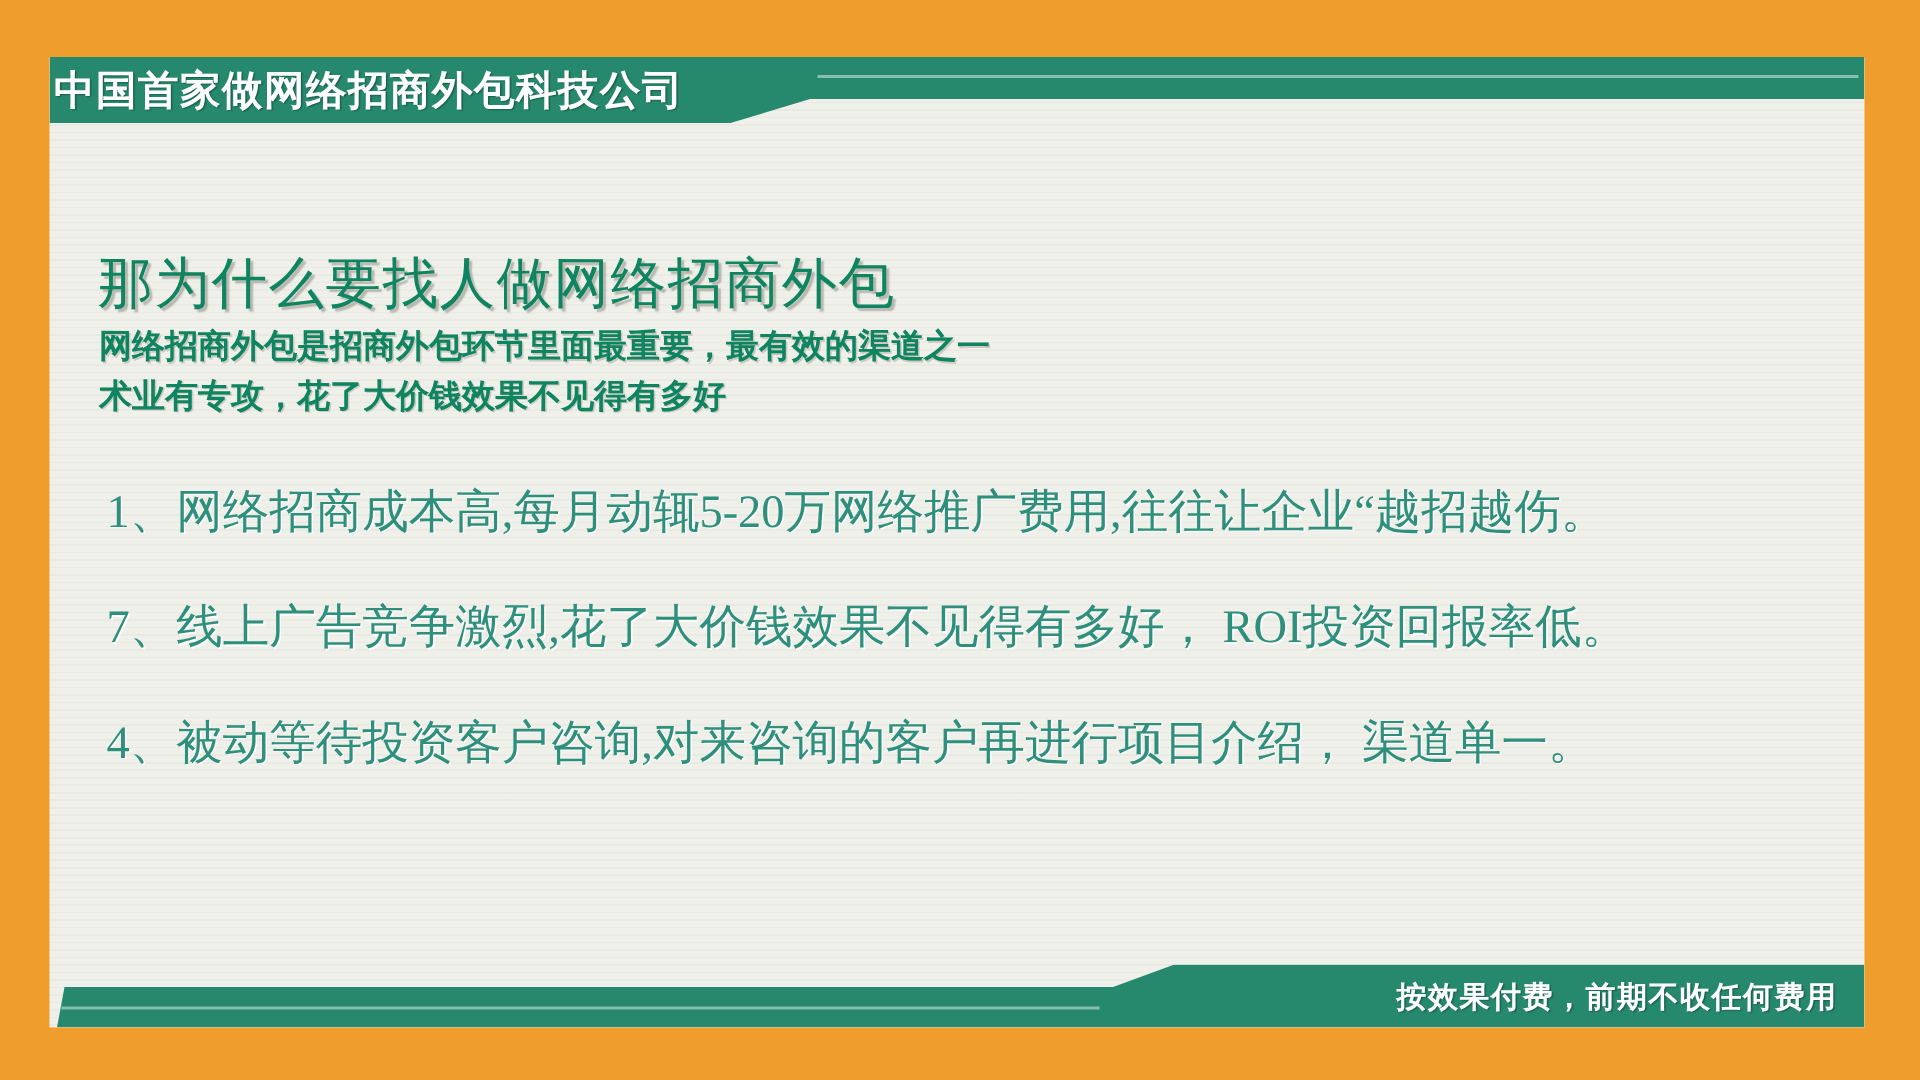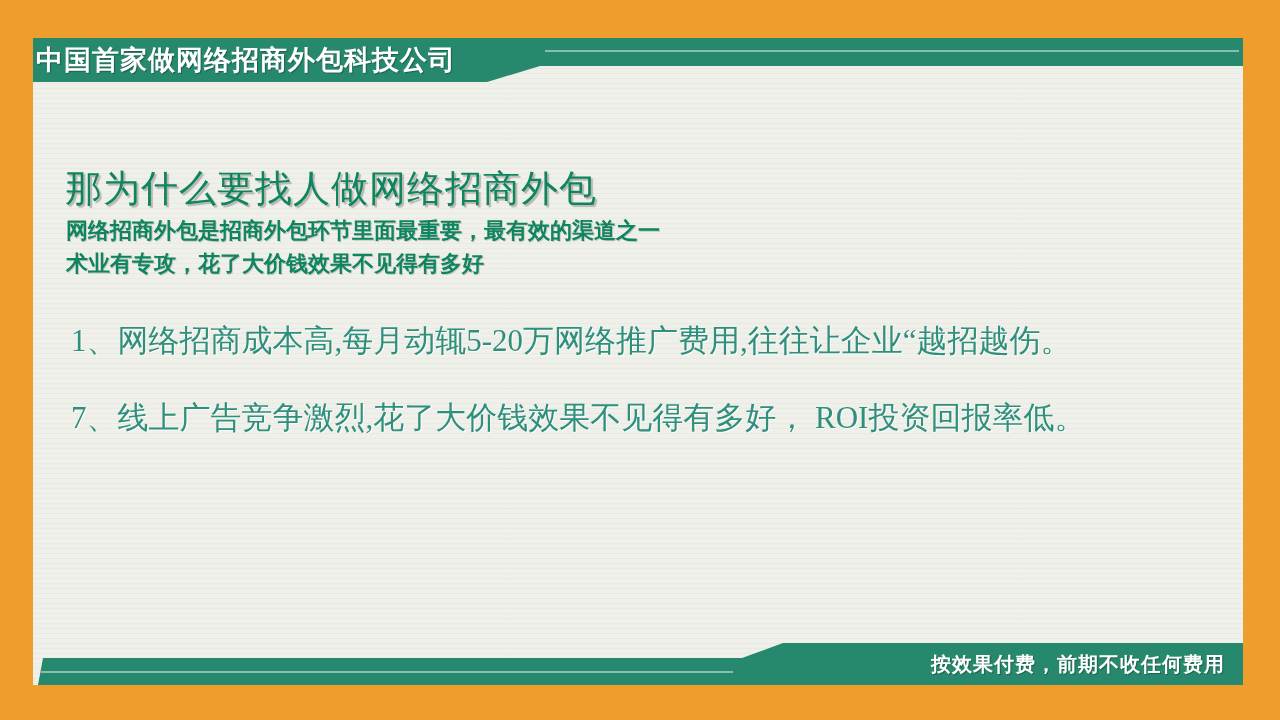--- a/index.html
+++ b/index.html
@@ -104,20 +104,21 @@
   <div class="slide-title">那为什么要找人做网络招商外包</div>
 
   <div class="slide-subtitle">
     <div>网络招商外包是招商外包环节里面最重要，最有效的渠道之一</div>
     <div>术业有专攻，花了大价钱效果不见得有多好</div>
   </div>
 
   <div class="points">
     <div class="point">1、网络招商成本高,每月动辄5-20万网络推广费用,往往让企业“越招越伤。</div>
     <div class="point">7、线上广告竞争激烈,花了大价钱效果不见得有多好， ROI投资回报率低。</div>
+    <div class="point">4、被动等待投资客户咨询,对来咨询的客户再进行项目介绍， 渠道单一。</div>
   </div>
 
   <div class="bottombar">
     <div class="bottombar-line"></div>
     <div class="bottombar-text">按效果付费，前期不收任何费用</div>
   </div>
 
 </div>
 
 </body></html>

